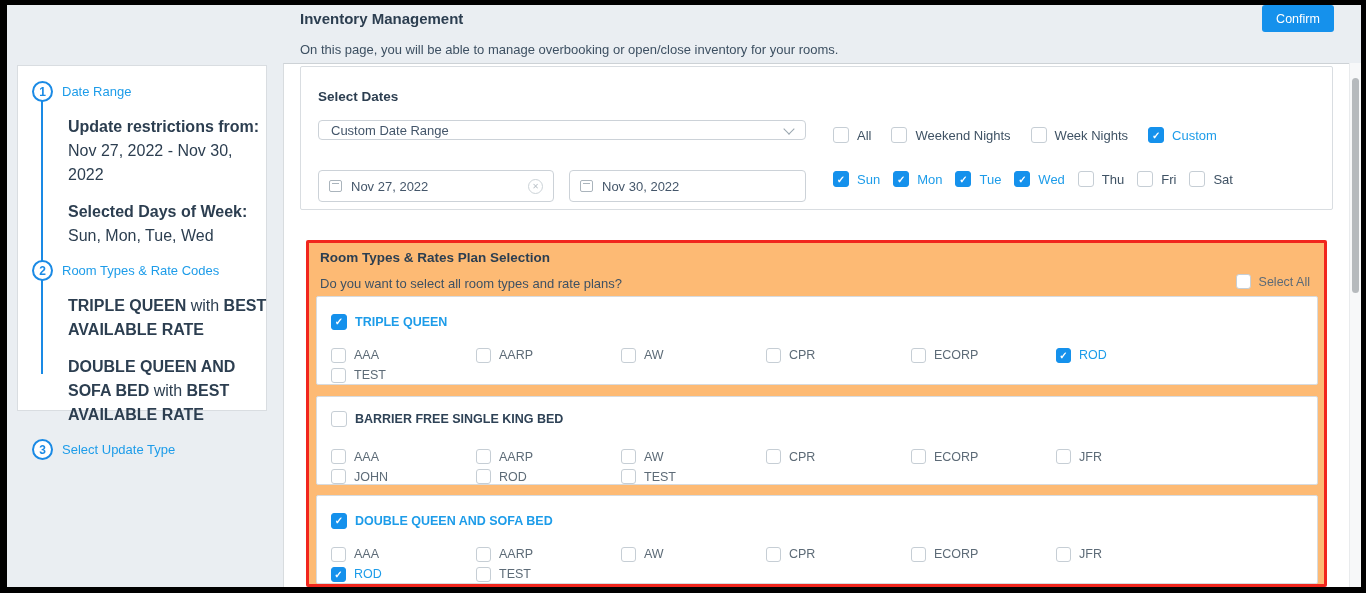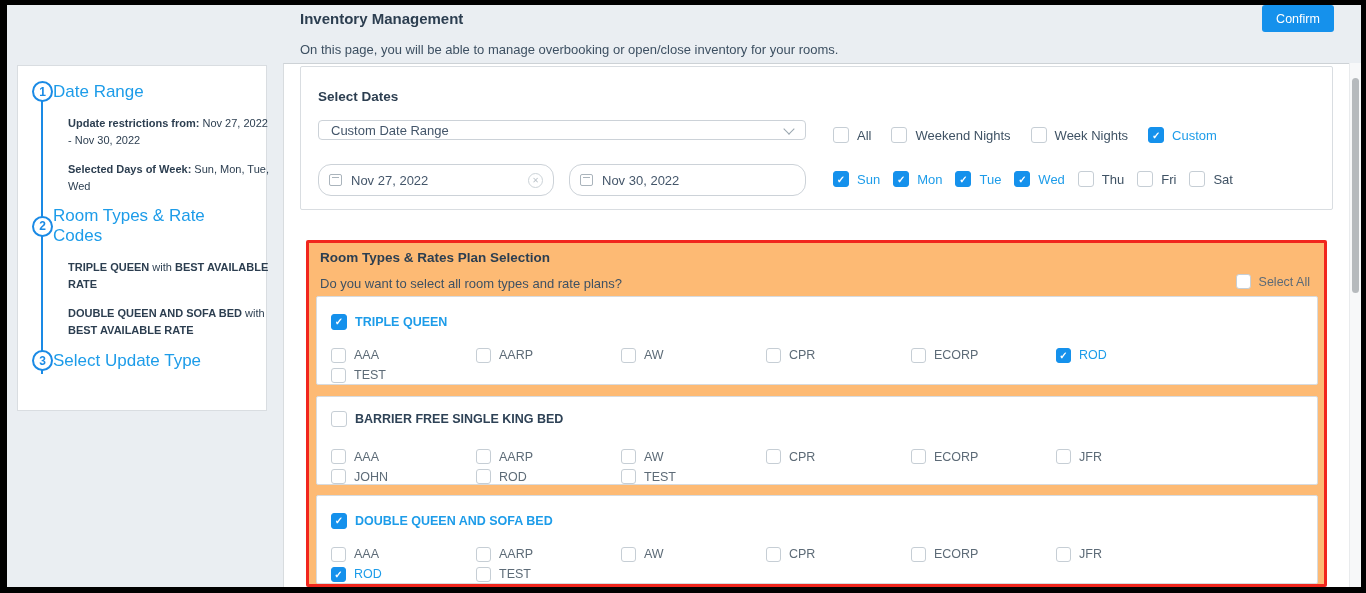--- a/index.html
+++ b/index.html
@@ -21,33 +21,33 @@
   .sb-track{position:absolute;right:0;top:58px;bottom:0;width:12px;background:#f7f8f9;border-left:1px solid #e9ebed;z-index:4}
   .sb-thumb{position:absolute;left:1345px;top:73px;width:7px;height:215px;background:var(--scrollbar);border-radius:4px;z-index:5}
   
   .sidebar-card{position:absolute;left:10px;top:60px;width:250px;height:346px;background:#fff;
     border:1px solid var(--border);padding:15px 14px;z-index:2}
   .step-line{position:absolute;left:23px;top:30px;height:278px;width:2px;background:#1a8ae5;z-index:0}
   .step-row{display:flex;align-items:center;position:relative;z-index:1;margin-top:12px}
   .step-row:first-of-type{margin-top:0}
   .circ{width:21px;height:21px;min-width:21px;border:2px solid #1a8ae5;border-radius:50%;color:#1a8ae5;
     font-size:12px;font-weight:700;display:flex;align-items:center;justify-content:center;background:#fff}
-  .step-label{color:var(--link);font-size:17px;cursor:pointer}
-  .step-detail{margin:13px 0 0 36px;font-size:11px;color:var(--dark);line-height:1.5;width:202px;position:relative;z-index:1}
+  .step-label{color:var(--link);font-size:13px;margin-left:9px;cursor:pointer}
+  .step-detail{margin:13px 0 0 36px;font-size:16px;color:var(--dark);line-height:1.5;width:202px;position:relative;z-index:1}
   .step-detail .b{font-weight:700}
   
   .panel{position:absolute;background:#fff;border:1px solid var(--border);border-radius:2px}
   #select-panel{left:293px;top:61px;width:1033px;height:144px;z-index:2}
   .panel-title{position:absolute;left:17px;top:22px;font-size:13.5px;font-weight:700;color:var(--dark)}
   .select-box{position:absolute;left:17px;top:53px;width:488px;height:20px;border:1px solid #ccd2d8;
     border-radius:4px;display:flex;align-items:center;padding:0 12px;cursor:pointer}
   .select-box .val{font-size:13px;color:#44566a;flex:1}
   .chev{width:8px;height:8px;border-right:1.5px solid #9aa6af;border-bottom:1.5px solid #9aa6af;
     transform:rotate(45deg);margin-top:-3px}
-  .datefield{position:absolute;top:97px;height:32px;border:1px solid #ccd2d8;border-radius:13px;
+  .datefield{position:absolute;top:103px;height:32px;border:1px solid #ccd2d8;border-radius:4px;
     display:flex;align-items:center;padding:8px 10px;cursor:pointer}
   .datefield .val{font-size:13px;color:#44566a;flex:1}
   .cal{width:13px;height:12px;border:1px solid #aab4bc;border-radius:2px;position:relative;margin-right:9px}
   .cal:before{content:"";position:absolute;left:2px;right:2px;top:2px;height:1px;background:#aab4bc}
   .clear{width:15px;height:15px;min-width:15px;border:1px solid #ccd3d8;border-radius:50%;color:#bac2c8;
     font-size:8px;display:flex;align-items:center;justify-content:center;cursor:pointer}
   
   .cbrow{position:absolute;left:532px;display:flex;align-items:center}
   #night-filters{top:60px;gap:20px}
   #day-filters{top:104px;gap:13px}

